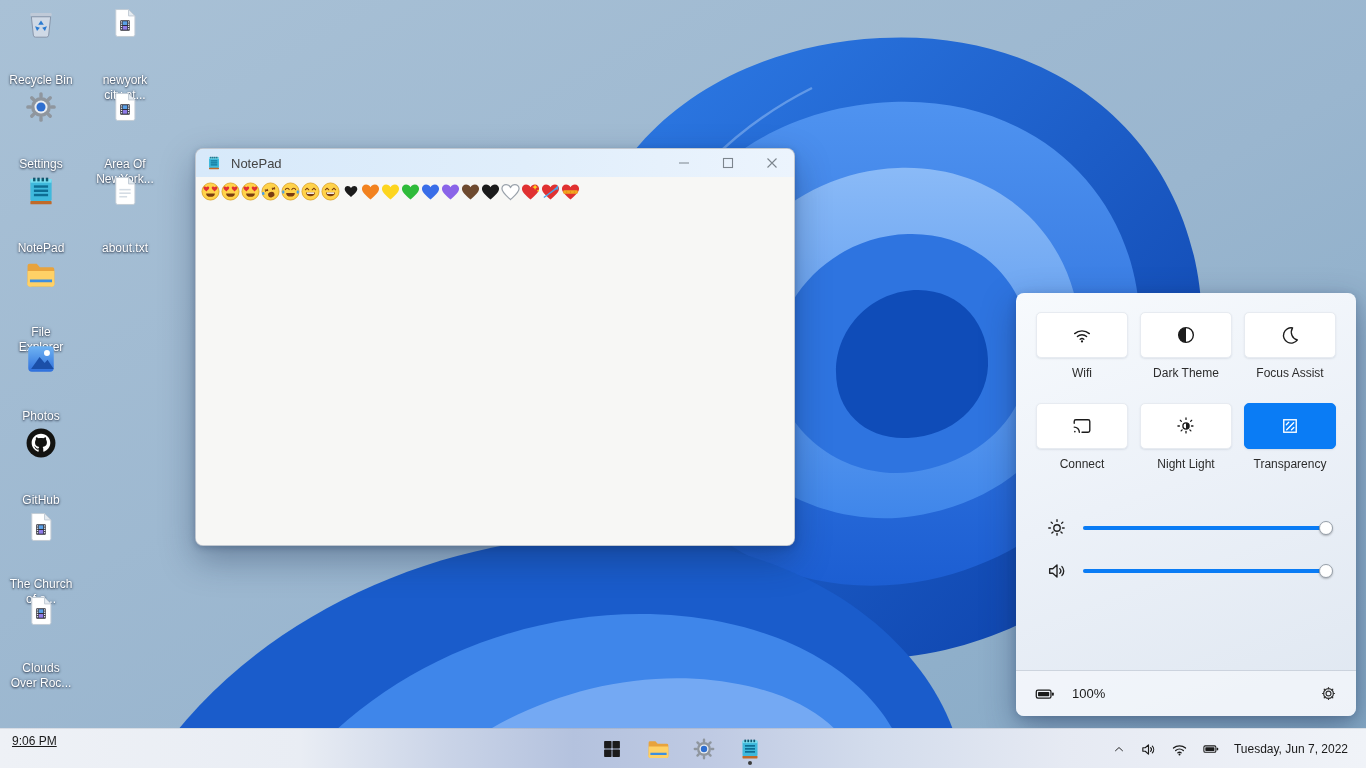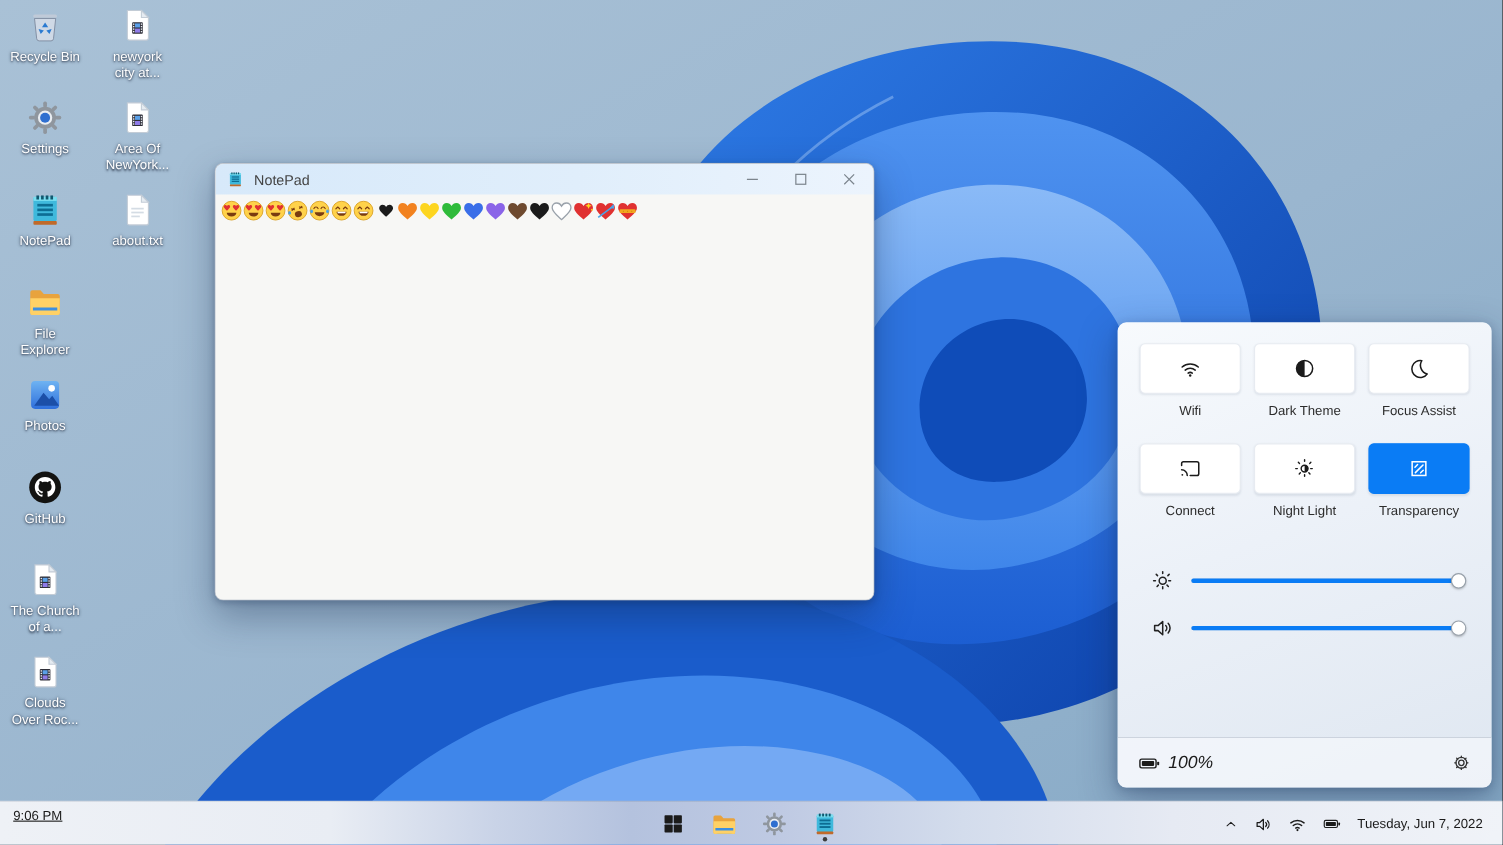--- a/index.html
+++ b/index.html
@@ -2,21 +2,21 @@
 <html><head>
 <meta charset="utf-8">
 <style>
   html,body{margin:0;padding:0;background:#333;}
   *{box-sizing:border-box;}
   .screen{position:relative;width:1366px;height:768px;overflow:hidden;
     font-family:"Liberation Sans",sans-serif;-webkit-font-smoothing:antialiased;}
   .wallpaper{position:absolute;inset:0;width:100%;height:100%;display:block;}
 
   
-  .desk-item{position:absolute;width:84px;display:flex;flex-direction:column;align-items:center;cursor:default;}
+  .desk-item{position:absolute;width:84px;display:flex;flex-direction:column;align-items:center;cursor:default;gap:29px;}
   .desk-item .dicon{width:34px;height:34px;display:block;}
   .desk-item .dlabel{margin-top:4px;font-size:12px;line-height:15px;color:#fff;text-align:center;
     white-space:pre-line;text-shadow:0 1px 2px rgba(20,30,50,.75),0 0 3px rgba(20,30,50,.5);}
 
   
   .np-window{position:absolute;left:195px;top:148px;width:600px;height:398px;border-radius:8px;
     box-shadow:0 14px 34px rgba(15,35,70,.35),0 2px 6px rgba(15,35,70,.25);overflow:hidden;
     border:1px solid rgba(90,110,140,.35);display:flex;flex-direction:column;background:#f7f7f5;}
   .np-titlebar{height:28px;flex:0 0 28px;display:flex;align-items:center;
     background:linear-gradient(90deg,#d7e9fa 0%,#e0eefb 55%,#ecf4fd 100%);padding-left:10px;}
@@ -43,21 +43,21 @@
   .qs-label{margin-top:8px;font-size:12px;color:#2c2c2c;height:15px;}
   .qs-sliders{margin-top:22px;padding:0 7px 0 10px;}
   .qs-slider-row{display:flex;align-items:center;height:24px;margin-bottom:19px;color:#222;}
   .qs-track{position:relative;flex:1;height:24px;margin-left:15px;cursor:pointer;}
   .qs-rail{position:absolute;left:0;right:0;top:10px;height:4px;border-radius:2px;background:#c9d2de;}
   .qs-fill{position:absolute;left:0;top:10px;height:4px;border-radius:2px;background:#0a7cf5;}
   .qs-thumb{position:absolute;top:5px;width:14px;height:14px;border-radius:50%;background:#fff;
     border:1px solid #97a0aa;box-shadow:0 1px 2px rgba(0,0,0,.25);}
   .qs-footer{position:absolute;left:0;right:0;bottom:0;height:46px;border-top:1px solid rgba(110,125,150,.28);
     background:rgba(248,250,253,.6);border-radius:0 0 8px 8px;display:flex;align-items:center;padding:0 18px;}
-  .qs-batt-label{font-size:16px;color:#1b1b1b;margin-left:6px;flex:1;font-style:italic;}
+  .qs-batt-label{font-size:13px;color:#1b1b1b;margin-left:16px;flex:1;}
   .qs-gear{background:none;border:none;padding:0;cursor:pointer;color:#333;display:flex;}
 
   
   .taskbar{position:absolute;left:0;right:0;bottom:0;height:40px;
     background:linear-gradient(90deg,#eef1f6 0%,#e9edf4 22%,#c9d3e7 33%,#b4c2de 42%,#bfcae3 52%,#d3dcec 64%,#e6eaf3 78%,#f0f3f8 100%);
     border-top:1px solid rgba(60,80,110,.12);}
   .tb-time{position:absolute;left:12px;top:0;height:24px;display:flex;align-items:center;
     font-size:12px;color:#1a1a1a;cursor:default;text-decoration:underline;}
   .tb-center{position:absolute;left:681px;top:0;height:40px;transform:translateX(-50%);
     display:flex;align-items:center;gap:18px;}

